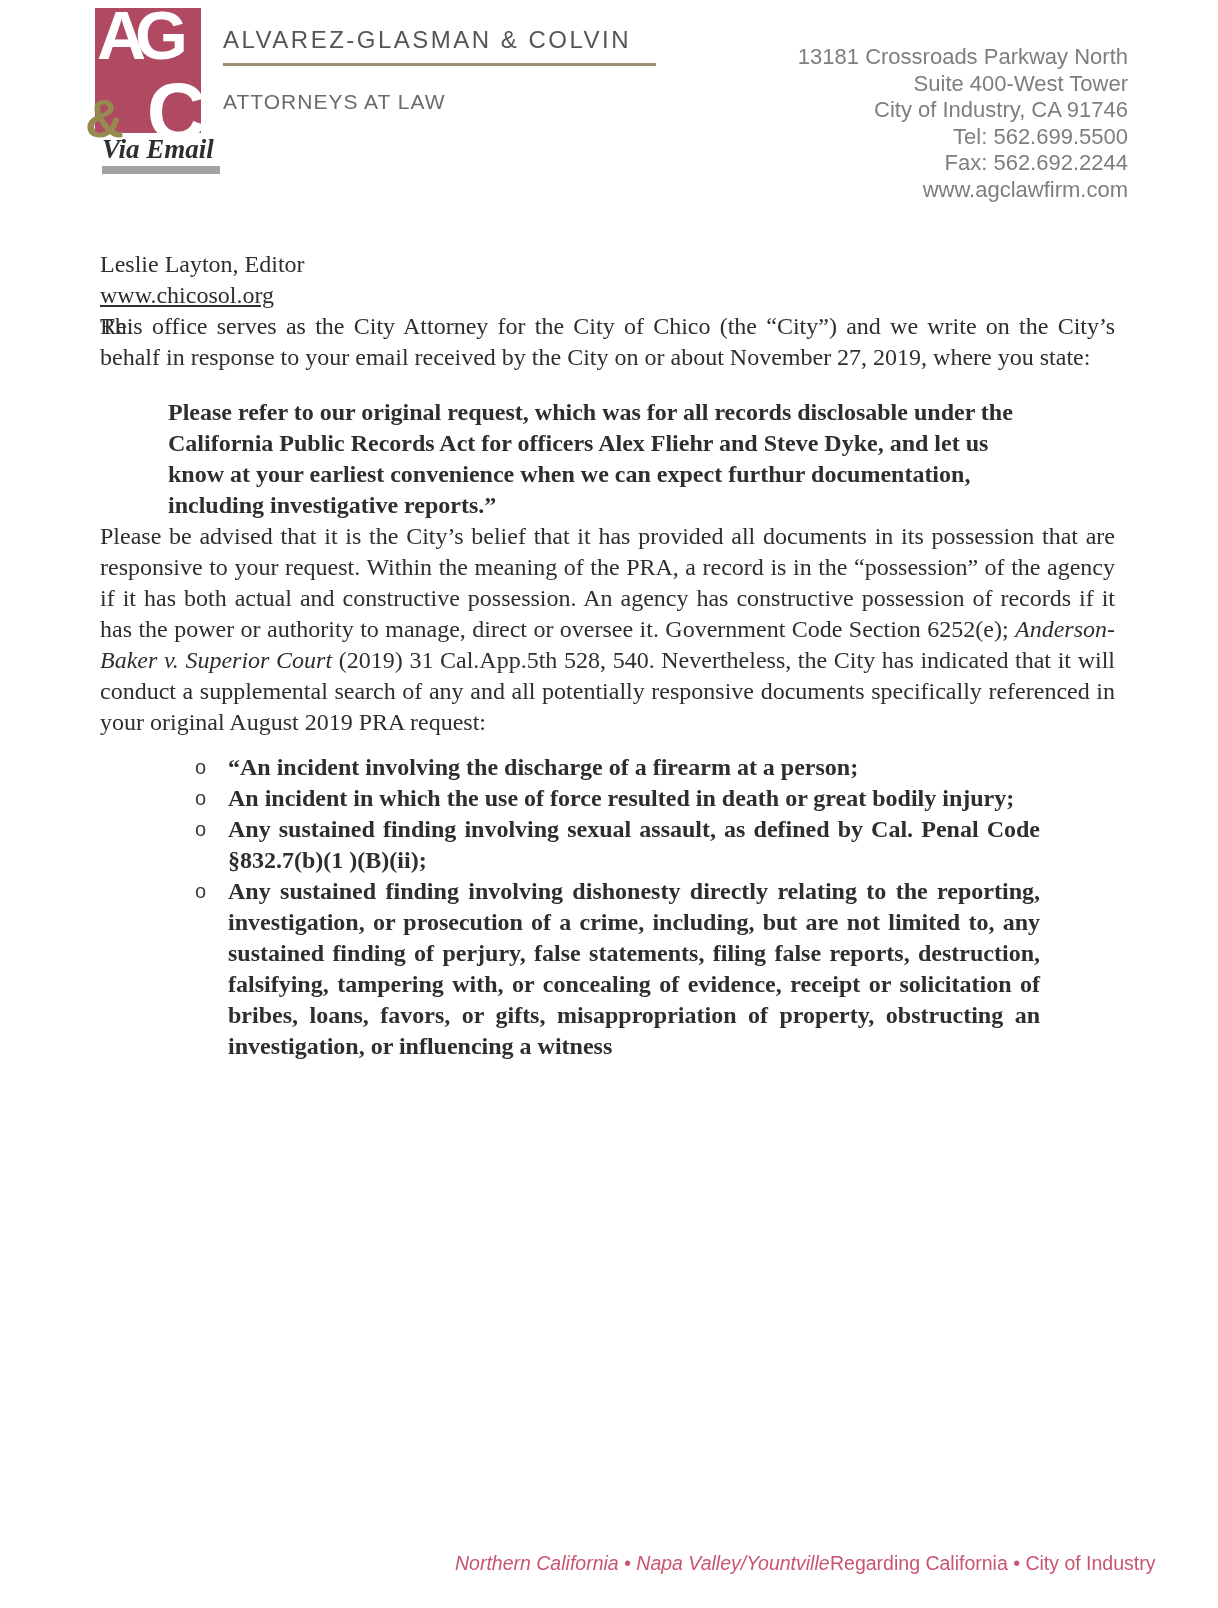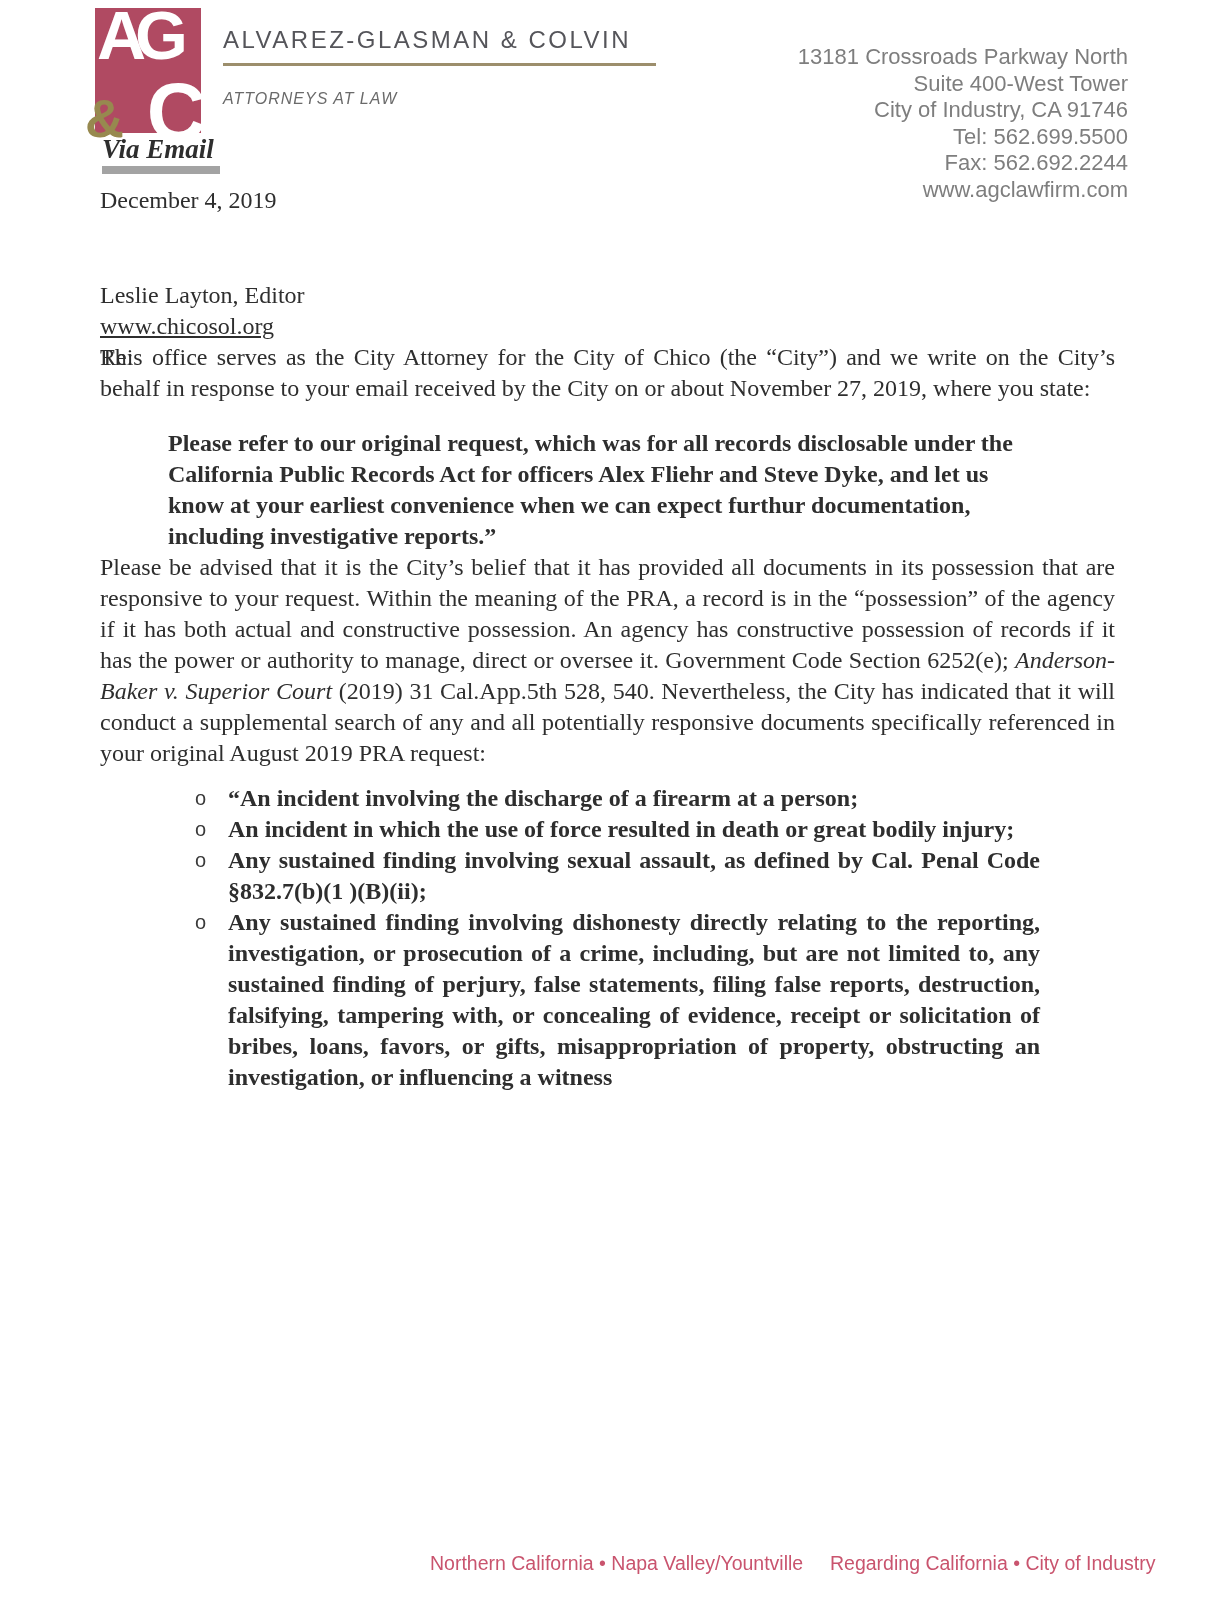--- a/index.html
+++ b/index.html
@@ -20,21 +20,21 @@
     background:#b04a62;
     font-family:"Liberation Sans", sans-serif;font-weight:bold;
   }
   .logo-ag{position:absolute;top:-12px;left:2px;font-size:68px;color:#ffffff;letter-spacing:-11px;}
   .logo-amp{position:absolute;bottom:-12px;left:-10px;font-size:54px;color:#97894f;line-height:1;}
   .logo-c{position:absolute;bottom:-20px;right:-5px;font-size:82px;color:#ffffff;line-height:1;}
 
   .firm-block{position:absolute;left:223px;top:26px;font-family:"Liberation Sans", sans-serif;}
   .firm-name{font-size:24px;color:#55555a;letter-spacing:2.5px;white-space:nowrap;}
   .firm-rule{width:433px;height:3px;background:#9c8e6c;margin-top:9px;}
-  .firm-tagline{margin-top:24px;font-size:16px;color:#6a6a6a;letter-spacing:1px;font-style:italic;}
+  .firm-tagline{margin-top:24px;font-size:21px;color:#6a6a6a;letter-spacing:1px;}
 
   .address{
     position:absolute;top:44px;right:90px;text-align:right;
     font-family:"Liberation Sans", sans-serif;
     font-size:22px;line-height:26.5px;color:#7e7e7e;
   }
 
   .via{
     position:absolute;left:102px;top:134px;
     font-size:27px;font-weight:bold;font-style:italic;
@@ -62,21 +62,21 @@
     font-family:"Liberation Sans", sans-serif;
     font-weight:normal;font-size:20px;color:#3a3a3a;
   }
 
   
   .footer{
     position:absolute;top:1552px;left:0;width:100%;height:32px;
     font-family:"Liberation Sans", sans-serif;
     font-size:19.5px;color:#c9546e;
   }
-  .footer-left{position:absolute;left:430px;top:0;}
+  .footer-left{position:absolute;left:455px;top:0;font-style:italic;}
   .footer-right{position:absolute;left:830px;top:0;}
 </style>
 </head>
 <body>
 
 <div class="page">
 
   <header>
     <div class="logo">
       <span class="logo-ag">AG</span>
@@ -96,21 +96,20 @@
       <div>City of Industry, CA 91746</div>
       <div>Tel: 562.699.5500</div>
       <div>Fax: 562.692.2244</div>
       <div>www.agclawfirm.com</div>
     </div>
 
     <div class="via">Via Email</div>
   </header>
 
   <main class="content">
-    <p class="date">December 4, 2019</p>
 
     <div class="recipient">
       <div>Leslie Layton, Editor</div>
       <div class="underlined">www.chicosol.org</div>
     </div>
 
     <div class="re-block">
       <span class="re-label">Re:</span>
     </div>
 

